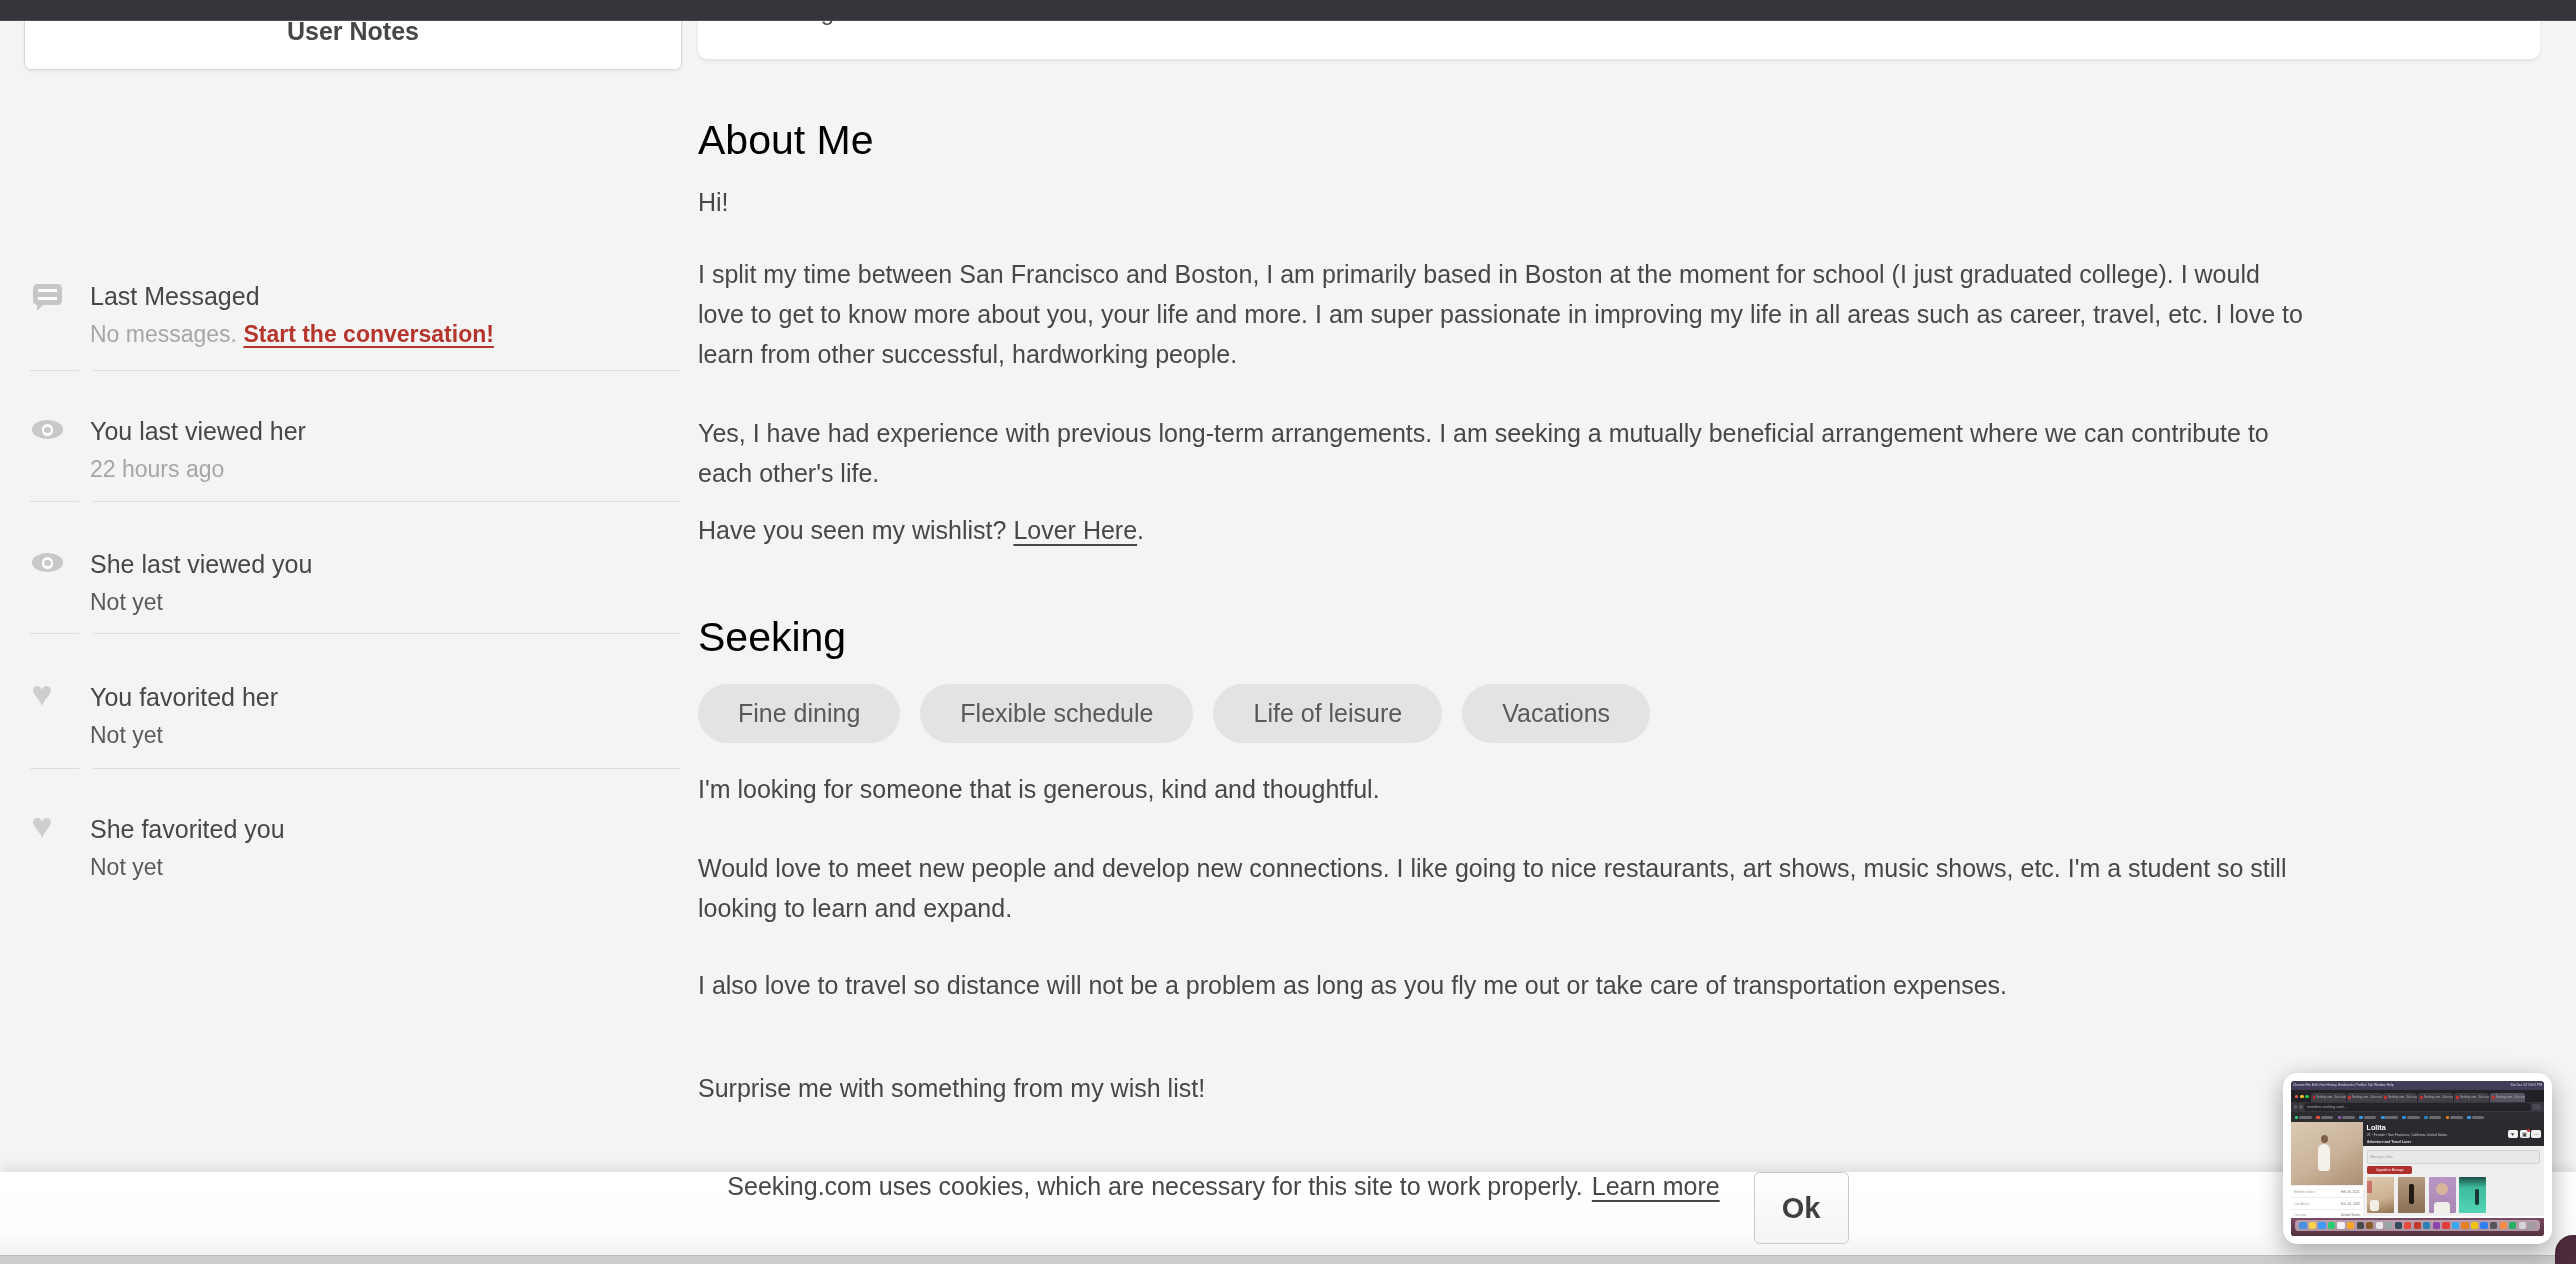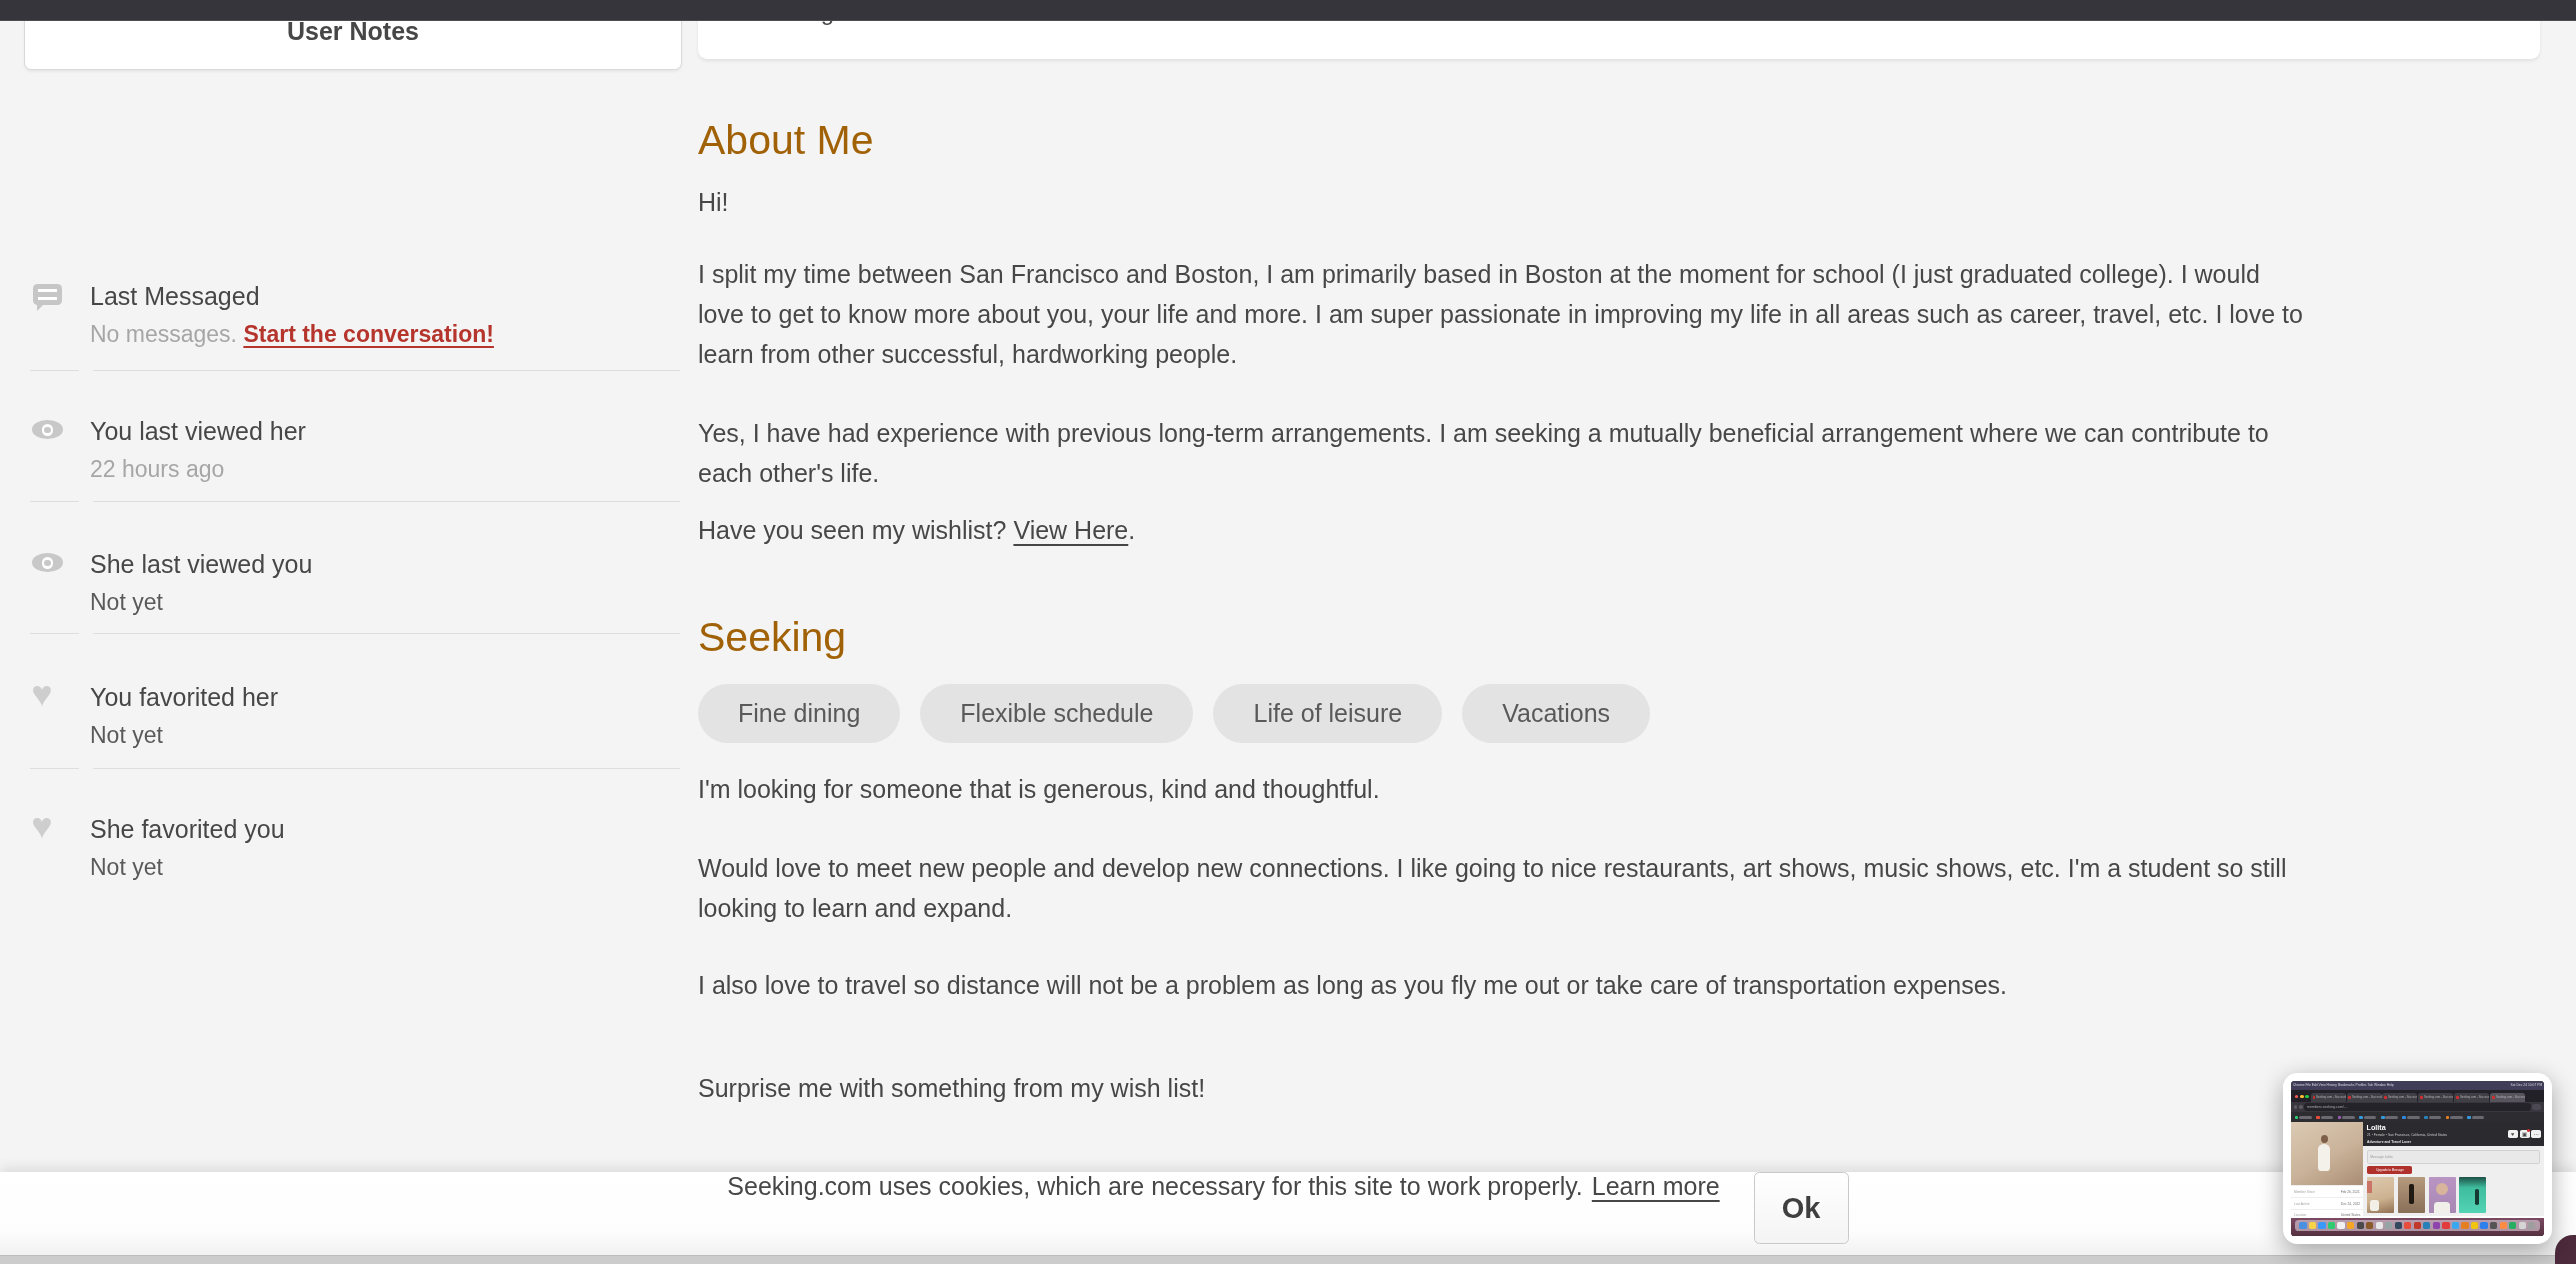--- a/index.html
+++ b/index.html
@@ -29,21 +29,21 @@
   .icon-message{position:absolute;left:0;top:3.6px;width:29px;height:21.5px;background:#c6c6c6;border-radius:4.5px;}
   .icon-message:before{content:"";position:absolute;left:5.4px;right:5.4px;top:5.4px;height:10.8px;background:repeating-linear-gradient(180deg,#fff 0 2.7px,rgba(0,0,0,0) 2.7px 8px);}
   .icon-message:after{content:"";position:absolute;left:3.6px;bottom:-6.3px;border:5.4px solid rgba(0,0,0,0);border-top-color:#c6c6c6;border-left-color:#c6c6c6;}
   .icon-eye{position:absolute;left:-0.9px;top:5.4px;width:30.5px;height:19px;background:#c8c8c8;border-radius:50%;}
   .icon-eye:before{content:"";position:absolute;left:50%;top:50%;width:11.7px;height:11.7px;margin:-5.8px 0 0 -5.8px;background:#fff;border-radius:50%;}
   .icon-eye:after{content:"";position:absolute;left:50%;top:50%;width:6.3px;height:6.3px;margin:-3.1px 0 0 -3.1px;background:#c8c8c8;border-radius:50%;}
   .icon-heart{position:absolute;left:-1.8px;top:-5.4px;font-size:36px;color:#cecece;line-height:36px;}
 
   
   .main-col{position:absolute;left:698px;top:0;width:1609px;}
-  .h-section{position:absolute;left:0;font-size:41px;font-weight:400;color:#a16207;}
+  .h-section{position:absolute;left:0;font-size:41px;font-weight:400;color:#000000;}
   .para{position:absolute;left:0;width:1609px;font-size:25px;line-height:40px;color:#474747;}
   .wish-link{text-decoration:underline;text-underline-offset:4.5px;cursor:pointer;}
   .tags-row{position:absolute;left:0;top:684px;display:flex;gap:20px;}
   .tag-pill{height:59px;line-height:59px;padding:0 40px;background:#e3e3e3;border-radius:30px;font-size:25px;color:#595959;white-space:nowrap;}
 
   
   .cookie-bar{position:absolute;left:0;top:1172px;width:2576px;height:84px;background:linear-gradient(180deg,#ffffff 0%,#fdfdfd 70%,#f1f1f1 100%);box-shadow:0 -4.5px 12.6px rgba(0,0,0,.10);display:flex;align-items:flex-start;justify-content:center;z-index:20;}
   .cookie-text{font-size:25px;color:#474747;}
   .cookie-learn{font-size:25px;color:#474747;text-decoration:underline;text-underline-offset:4.5px;margin-left:9px;cursor:pointer;}
   .cookie-ok{margin-left:34px;width:95px;height:72px;background:linear-gradient(180deg,#ffffff,#f4f4f4);border:1.8px solid #c9c9c9;border-radius:5.4px;font-size:29px;font-weight:700;color:#3f3f3f;display:flex;align-items:center;justify-content:center;box-sizing:border-box;cursor:pointer;}
@@ -166,21 +166,21 @@
         <div class="a-status">Not yet</div>
       </div>
     </div>
 
   <div class="main-col">
     <div class="h-section" style="top:117px;">About Me</div>
     <div class="para" style="top:182px;">Hi!</div>
     <div class="para" style="top:254px;">I split my time between San Francisco and Boston, I am primarily based in Boston at the moment for school (I just graduated college). I would love to get to know more about you, your life and more. I am super passionate in improving my life in all areas such as career, travel, etc. I love to learn from other successful, hardworking people.</div>
     <div class="para" style="top:413px;">Yes, I have had experience with previous long-term arrangements. I am seeking a mutually beneficial arrangement where we can contribute to each other's life.</div>
     <div class="para" style="top:510px;">
-      <span>Have you seen my wishlist? </span><span class="wish-link">View Here</span><span>.</span>
+      <span>Have you seen my wishlist? </span><span class="wish-link">Lover Here</span><span>.</span>
     </div>
     <div class="h-section" style="top:614px;">Seeking</div>
     <div class="tags-row" id="tags-row">
         <div class="tag-pill">Fine dining</div>
         <div class="tag-pill">Flexible schedule</div>
         <div class="tag-pill">Life of leisure</div>
         <div class="tag-pill">Vacations</div>
       </div>
     <div class="para" style="top:769px;">I'm looking for someone that is generous, kind and thoughtful.</div>
     <div class="para" style="top:848px;">Would love to meet new people and develop new connections. I like going to nice restaurants, art shows, music shows, etc. I'm a student so still looking to learn and expand.</div>

